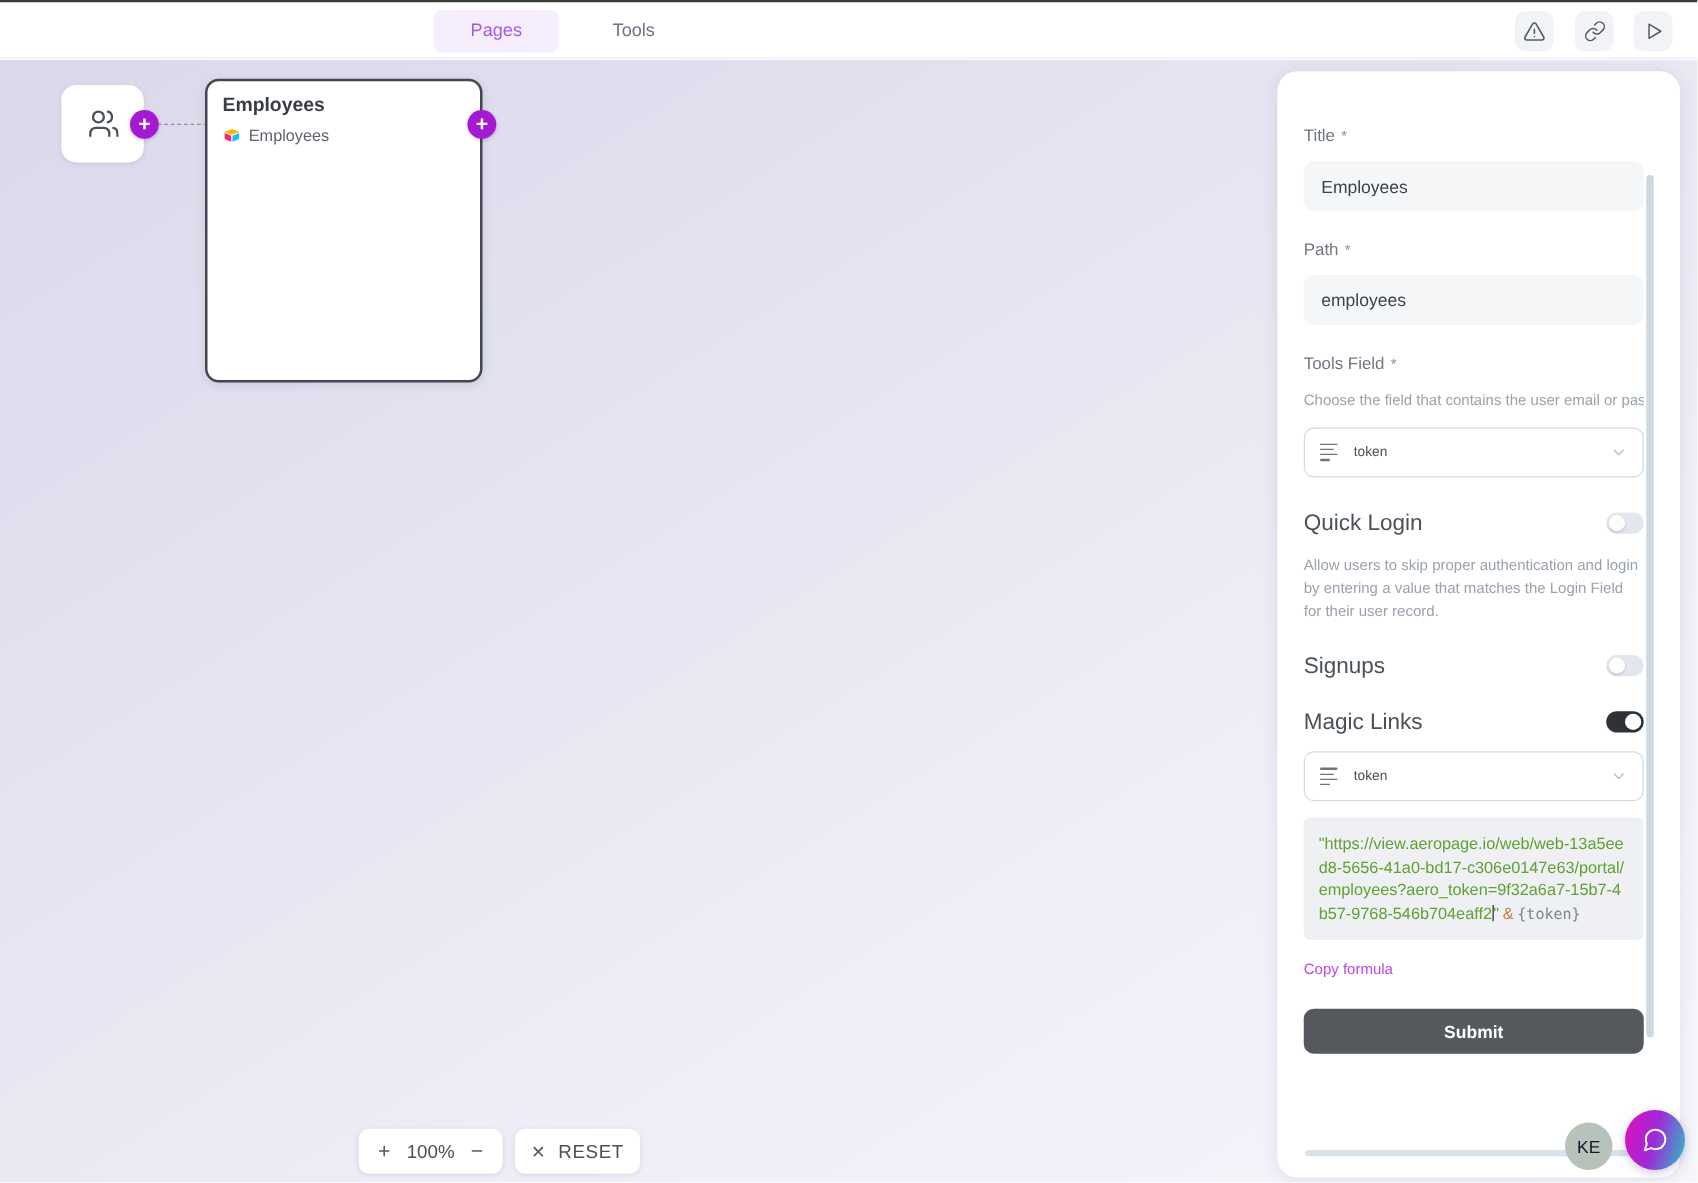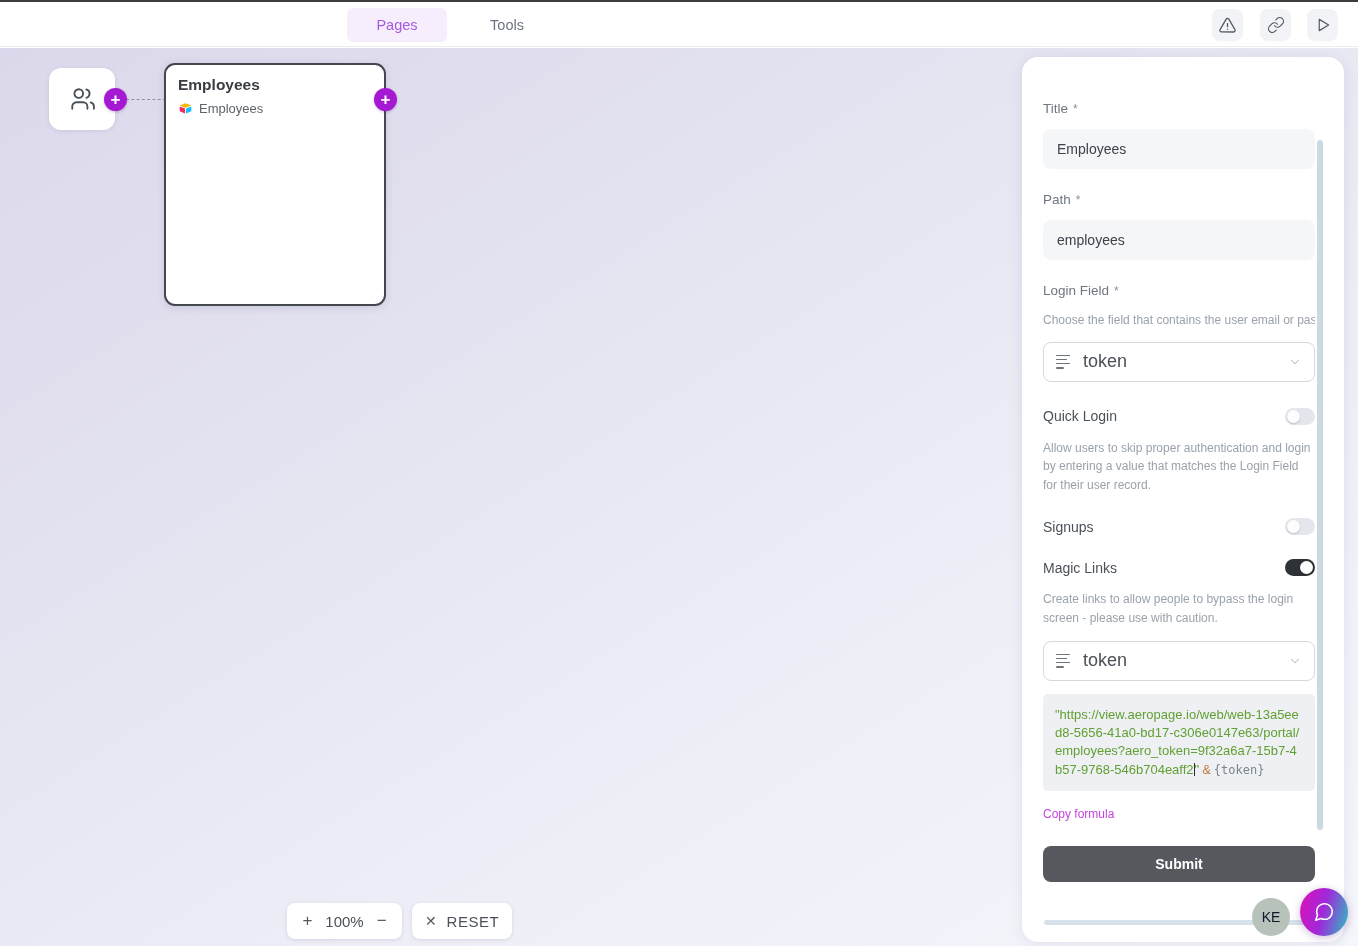--- a/index.html
+++ b/index.html
@@ -58,25 +58,25 @@
   .text-input { width:272px; height:40px; background:#f4f6f8; border:none; border-radius:8px; padding:0 14px;
     font-size:14px; color:#3c434b; font-family:"Liberation Sans",sans-serif; outline:none; }
   .descr { font-size:12px; color:#9aa2ac; line-height:1.55; }
 
   .select { width:272px; height:40px; background:#ffffff; border:1px solid #d5d9de; border-radius:8px;
     display:flex; align-items:center; padding:0 12px; cursor:pointer; }
   .select .lines { margin-right:13px; display:flex; flex-direction:column; gap:2.5px; }
   .select .lines i { display:block; height:1.6px; background:#6f757d; border-radius:1px; }
   .select .lines i:nth-child(1){ width:14px; } .select .lines i:nth-child(2){ width:11px; }
   .select .lines i:nth-child(3){ width:14px; } .select .lines i:nth-child(4){ width:8px; }
-  .select .val { flex:1; font-size:18px; color:#4a5158; }
+  .select .val { flex:1; font-size:11px; color:#4a5158; }
   .select svg { stroke:#b7bdc5; fill:none; stroke-width:1.8; stroke-linecap:round; stroke-linejoin:round; }
 
   .toggle-row { display:flex; align-items:center; justify-content:space-between; }
-  .toggle-label { font-size:14px; color:#4a5158; }
+  .toggle-label { font-size:18px; color:#4a5158; }
   .toggle { width:30px; height:17px; border-radius:9px; background:#e3e7ed; position:relative; cursor:pointer; }
   .toggle::after { content:""; position:absolute; top:2px; left:2px; width:13px; height:13px; border-radius:50%;
     background:#fdfdfe; box-shadow:0 1px 2px rgba(0,0,0,.18); }
   .toggle.on { background:#2e3236; }
   .toggle.on::after { left:15px; }
 
   .formula-box { width:272px; background:#eef0f3; border-radius:5px; padding:12px 12px; font-size:13px; line-height:1.42;
     word-break:break-all; }
   .formula-url { color:#61a033; }
   .formula-cursor { display:inline-block; width:1px; height:13px; background:#2b2f33; vertical-align:-2px; }
@@ -185,21 +185,21 @@
         <span>Title</span><span class="req">*</span>
       </div>
       <input style="margin-top: 13px;" class="text-input" type="text" value="Employees">
 
       <div style="margin-top:23px;" class="fld-label">
         <span>Path</span><span class="req">*</span>
       </div>
       <input style="margin-top: 13px;" class="text-input" type="text" value="employees">
 
       <div style="margin-top:23px;" class="fld-label">
-        <span>Login Field</span><span class="req">*</span>
+        <span>Tools Field</span><span class="req">*</span>
       </div>
       <div style="margin-top:13px; white-space:nowrap; overflow:hidden;" class="descr">Choose the field that contains the user email or passcode.</div>
       <div style="margin-top:12px;" class="select">
         <span class="lines">
             <i></i>
             <i></i>
             <i></i>
             <i></i>
           </span>
         <span class="val">token</span>
@@ -218,21 +218,20 @@
 
       <div style="margin-top:24px;" class="toggle-row">
         <span class="toggle-label">Signups</span>
         <span class="toggle"></span>
       </div>
 
       <div style="margin-top:24px;gap:36px;" class="toggle-row">
         <span class="toggle-label">Magic Links</span>
         <span class="toggle on"></span>
       </div>
-      <div style="margin-top:14px;" class="descr">Create links to allow people to bypass the login screen - please use with caution.</div>
 
       <div style="margin-top:13px;" class="select">
         <span class="lines">
             <i></i>
             <i></i>
             <i></i>
             <i></i>
           </span>
         <span class="val">token</span>
         <span style="display:flex;">

